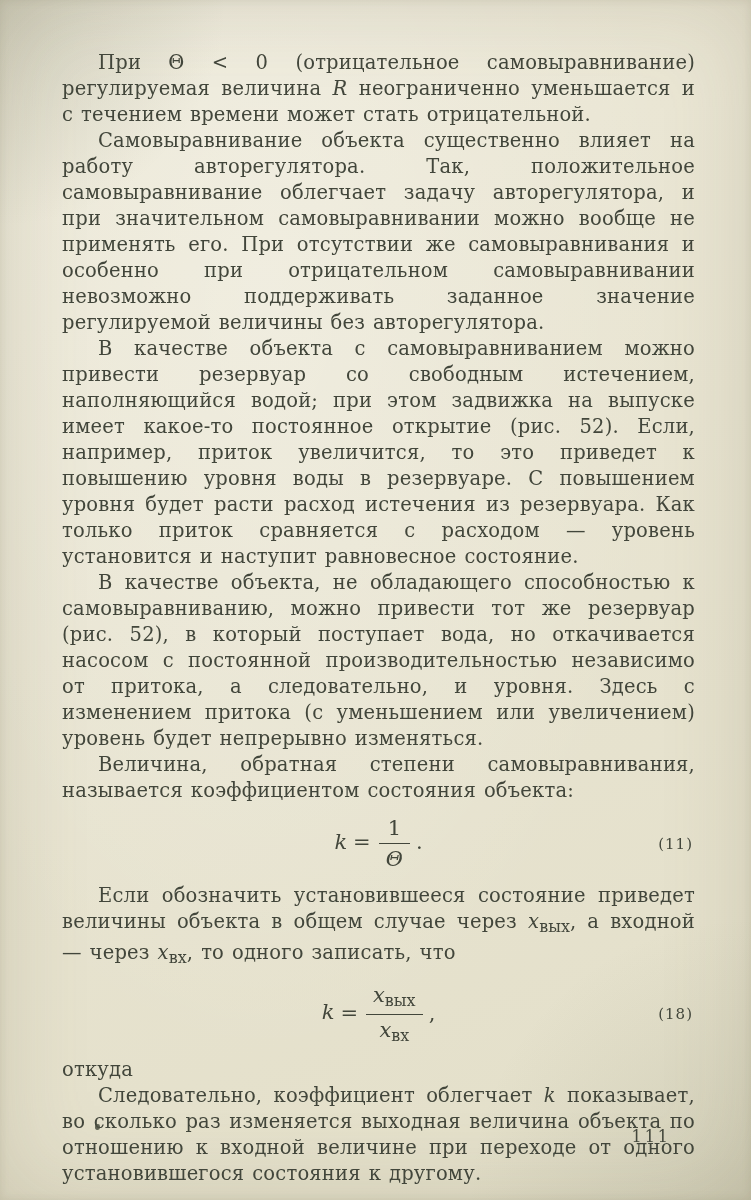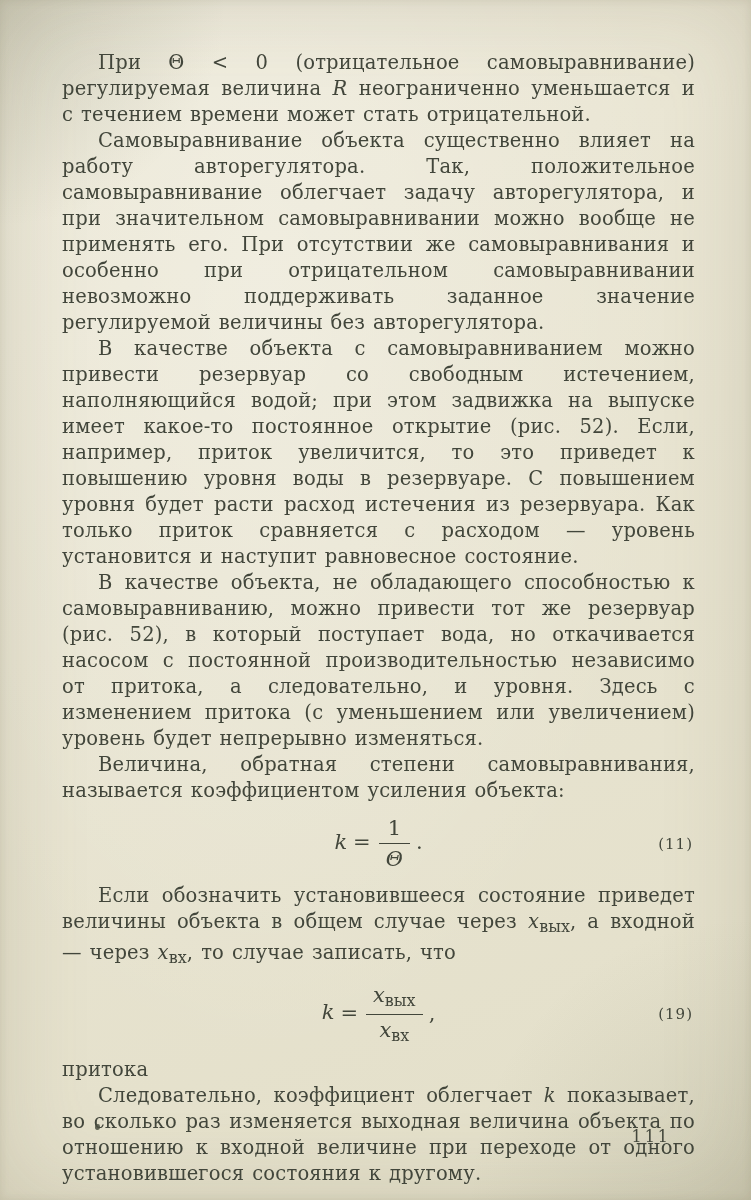--- a/index.html
+++ b/index.html
@@ -97,35 +97,35 @@
 <div class="content">
 
   <p class="para"><span>При Θ &lt; 0 (отрицательное самовыравнивание) регулируемая величина </span><span class="var">R</span><span> неограниченно уменьшается и с течением времени может стать отрицательной.</span></p>
 
   <p class="para">Самовыравнивание объекта существенно влияет на работу авторегулятора. Так, положительное самовыравнивание облегчает задачу авторегулятора, и при значительном самовыравнивании можно вообще не применять его. При отсутствии же самовыравнивания и особенно при отрицательном самовыравнивании невозможно поддерживать заданное значение регулируемой величины без авторегулятора.</p>
 
   <p class="para">В качестве объекта с самовыравниванием можно привести резервуар со свободным истечением, наполняющийся водой; при этом задвижка на выпуске имеет какое-то постоянное открытие (рис. 52). Если, например, приток увеличится, то это приведет к повышению уровня воды в резервуаре. С повышением уровня будет расти расход истечения из резервуара. Как только приток сравняется с расходом — уровень установится и наступит равновесное состояние.</p>
 
   <p class="para">В качестве объекта, не обладающего способностью к самовыравниванию, можно привести тот же резервуар (рис. 52), в который поступает вода, но откачивается насосом с постоянной производительностью независимо от притока, а следовательно, и уровня. Здесь с изменением притока (с уменьшением или увеличением) уровень будет непрерывно изменяться.</p>
 
-  <p class="para">Величина, обратная степени самовыравнивания, называется коэффициентом усиления объекта:</p>
+  <p class="para">Величина, обратная степени самовыравнивания, называется коэффициентом состояния объекта:</p>
 
   <div class="equation">
     <span class="eq-body"><span class="var">k</span><span class="eq-rel">=</span><span class="frac"><span class="num">1</span><span class="den var">Θ</span></span><span class="eq-punct">.</span></span>
     <span class="eq-label">(11)</span>
   </div>
 
-  <p class="para"><span>Если обозначить установившееся состояние приведет величины объекта в общем случае через </span><span class="var">x</span><span class="sub">вых</span><span>, а входной — через </span><span class="var">x</span><span class="sub">вх</span><span>, то случае записать, что</span></p>
+  <p class="para"><span>Если обозначить установившееся состояние приведет величины объекта в общем случае через </span><span class="var">x</span><span class="sub">вых</span><span>, а входной — через </span><span class="var">x</span><span class="sub">вх</span><span>, то одного записать, что</span></p>
 
   <div class="equation">
     <span class="eq-body"><span class="var">k</span><span class="eq-rel">=</span><span class="frac"><span class="num"><span class="var">x</span><span class="sub">вых</span></span><span class="den"><span class="var">x</span><span class="sub">вх</span></span></span><span class="eq-punct">,</span></span>
-    <span class="eq-label">(19)</span>
+    <span class="eq-label">(18)</span>
   </div>
 
-  <p class="para no-indent">притока</p>
+  <p class="para no-indent">откуда</p>
 
 
   <p class="para"><span>Следовательно, коэффициент облегчает </span><span class="var">k</span><span> показывает, во сколько раз изменяется выходная величина объекта по отношению к входной величине при переходе от одного установившегося состояния к другому.</span></p>
 
 </div>
 
 <div class="ink-speck"></div>
 <div class="page-number">111</div>
 
 </body></html>

